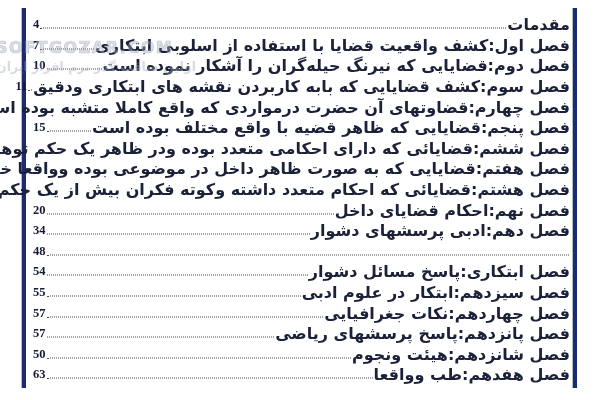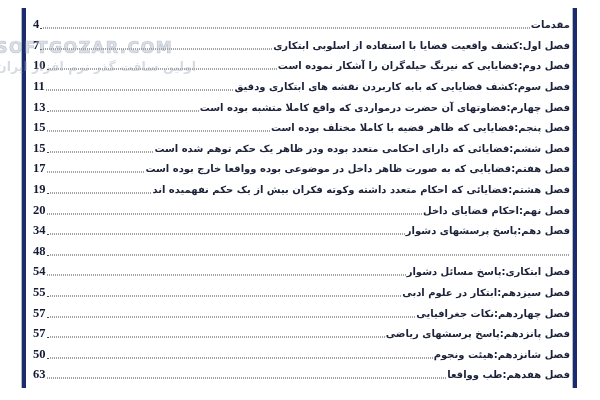--- a/index.html
+++ b/index.html
@@ -64,21 +64,21 @@
     direction:rtl;
     align-items:center;
     height:20.6px;
     cursor:pointer;
   }
   .title{
     flex:0 0 auto;
     white-space:nowrap;
     font-family:"DejaVu Sans",sans-serif;
     font-weight:bold;
-    font-size:10px;
+    font-size:16px;
     color:#1b2138;
   }
   .leader{
     flex:1 1 auto;
     min-width:4px;
     height:0;
     border-bottom:1.6px dotted #474747;
     margin:0 1px;
     transform:translateY(3.5px);
   }
@@ -127,21 +127,21 @@
     <span class="pnum">11</span>
   </div>
 
   <div class="row">
     <span class="title">فصل چهارم:قضاوتهای آن حضرت درمواردی که واقع کاملا متشبه بوده است</span>
     <span class="leader"></span>
     <span class="pnum">13</span>
   </div>
 
   <div class="row">
-    <span class="title">فصل پنجم:قضایایی که ظاهر قضیه با کاملا مختلف بوده است</span>
+    <span class="title">فصل پنجم:قضایایی که ظاهر قضیه با واقع مختلف بوده است</span>
     <span class="leader"></span>
     <span class="pnum">15</span>
   </div>
 
   <div class="row">
     <span class="title">فصل ششم:قضایائی که دارای احکامی متعدد بوده ودر ظاهر یک حکم توهم شده است</span>
     <span class="leader"></span>
     <span class="pnum">15</span>
   </div>
 
@@ -157,21 +157,21 @@
     <span class="pnum">19</span>
   </div>
 
   <div class="row">
     <span class="title">فصل نهم:احکام قضایای داخل</span>
     <span class="leader"></span>
     <span class="pnum">20</span>
   </div>
 
   <div class="row">
-    <span class="title">فصل دهم:پاسخ پرسشهای دشوار</span>
+    <span class="title">فصل دهم:ادبی پرسشهای دشوار</span>
     <span class="leader"></span>
     <span class="pnum">34</span>
   </div>
 
   <div class="row">
     <span class="leader"></span>
     <span class="pnum">48</span>
   </div>
 
   <div class="row">

